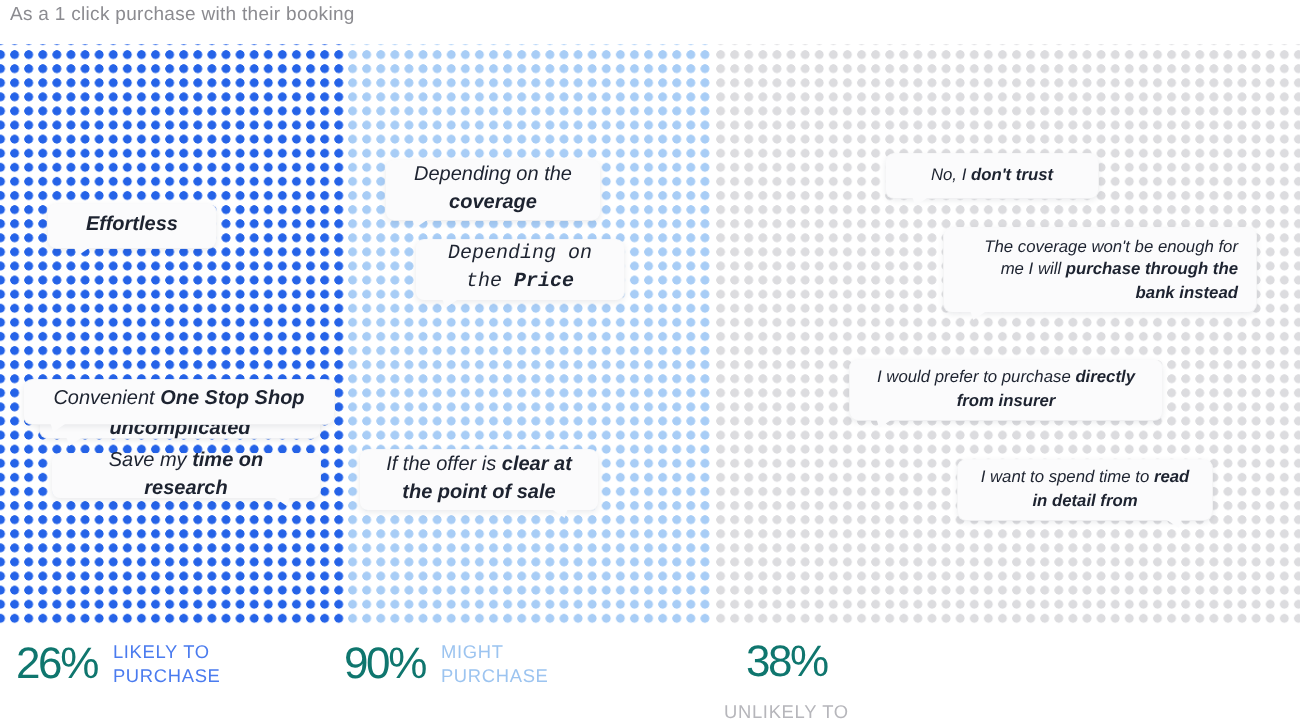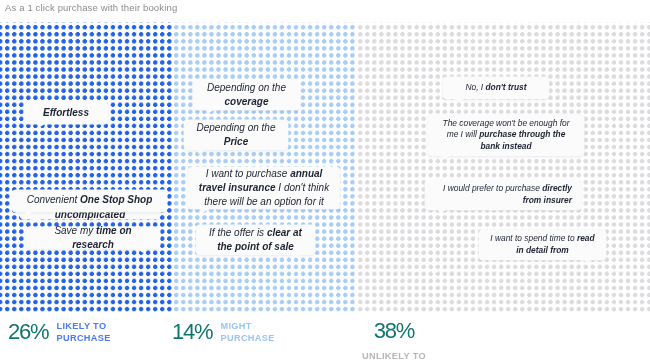--- a/index.html
+++ b/index.html
@@ -104,21 +104,21 @@
   }
   .stat .num {
     font-size: 22px;
     font-weight: normal;
     color: #0f766e;
     letter-spacing: -1.2px;
     line-height: 1;
   }
   .stat .lbl {
     font-size: 9.2px;
-    font-weight: bold;
+    font-weight: normal;
     line-height: 1.35;
     letter-spacing: 0.35px;
     text-transform: uppercase;
     white-space: pre-line;
   }
   .stat.s1 { left: 8px;  top: 4px; }
   .stat.s2 { left: 172px; top: 4px; }
   .stat.s3 { left: 362px; top: 4px; flex-direction: column; }
   .stat.s1 .lbl { color: #4a7bef; }
   .stat.s2 .lbl { color: #9cc4f0; }
@@ -145,52 +145,49 @@
     <div class="bubble b-c1" style="left:12px; top:168px; width:155px; height:22px;align-items:flex-end;">
       <span>Convenient <b>One Stop Shop</b></span>
     </div>
     <div class="bubble b-c1 tail-right" style="left:26px; top:205px; width:134px; height:22px;">
       <span>Save my <b>time on research</b></span>
     </div>
 
     <div class="bubble b-c2" style="left:193px; top:58px; width:107px; height:30px;">
       <span>Depending on the <b>coverage</b></span>
     </div>
-    <div class="bubble b-c2" style="left:184px; top:98px; width:104px; height:30px;">
+    <div class="bubble b-c2" style="left:208px; top:98px; width:104px; height:30px;font-family:Liberation Mono, monospace;">
       <span>Depending on the <b>Price</b></span>
     </div>
-    <div class="bubble b-c2" style="left:188px; top:145px; width:152px; height:42px;">
-      <span>I want to purchase <b>annual travel insurance</b> I don't think there will be an option for it</span>
-    </div>
-    <div class="bubble b-c2 tail-right" style="left:196px; top:203px; width:119px; height:30px;">
+    <div class="bubble b-c2 tail-right" style="left:180px; top:203px; width:119px; height:30px;">
       <span>If the offer is <b>clear at the point of sale</b></span>
     </div>
 
     <div class="bubble b-c3" style="left:443px; top:55px; width:106px; height:22px;align-items:center;">
       <span>No, I <b>don't trust</b></span>
     </div>
-    <div class="bubble b-c3" style="left:428px; top:92px; width:156px; height:42px;">
+    <div class="bubble b-c3" style="left:472px; top:92px; width:156px; height:42px;text-align:right;">
       <span>The coverage won't be enough for me I will <b>purchase through the bank instead</b></span>
     </div>
-    <div class="bubble b-c3" style="left:425px; top:158px; width:156px; height:30px;text-align:right;">
+    <div class="bubble b-c3" style="left:425px; top:158px; width:156px; height:30px;">
       <span>I would prefer to purchase <b>directly from insurer</b></span>
     </div>
     <div class="bubble b-c3 tail-right" style="left:479px; top:208px; width:127px; height:30px;">
       <span>I want to spend time to <b>read in detail from</b></span>
     </div>
   </div>
 
   <div class="stats">
     <div class="stat s1">
       <span class="num">26%</span>
       <span class="lbl">LIKELY TO
 PURCHASE</span>
     </div>
     <div class="stat s2">
-      <span class="num">14%</span>
+      <span class="num">90%</span>
       <span class="lbl">MIGHT
 PURCHASE</span>
     </div>
     <div class="stat s3">
       <span class="num">38%</span>
       <span class="lbl">UNLIKELY TO
 PURCHASE</span>
     </div>
   </div>
 

